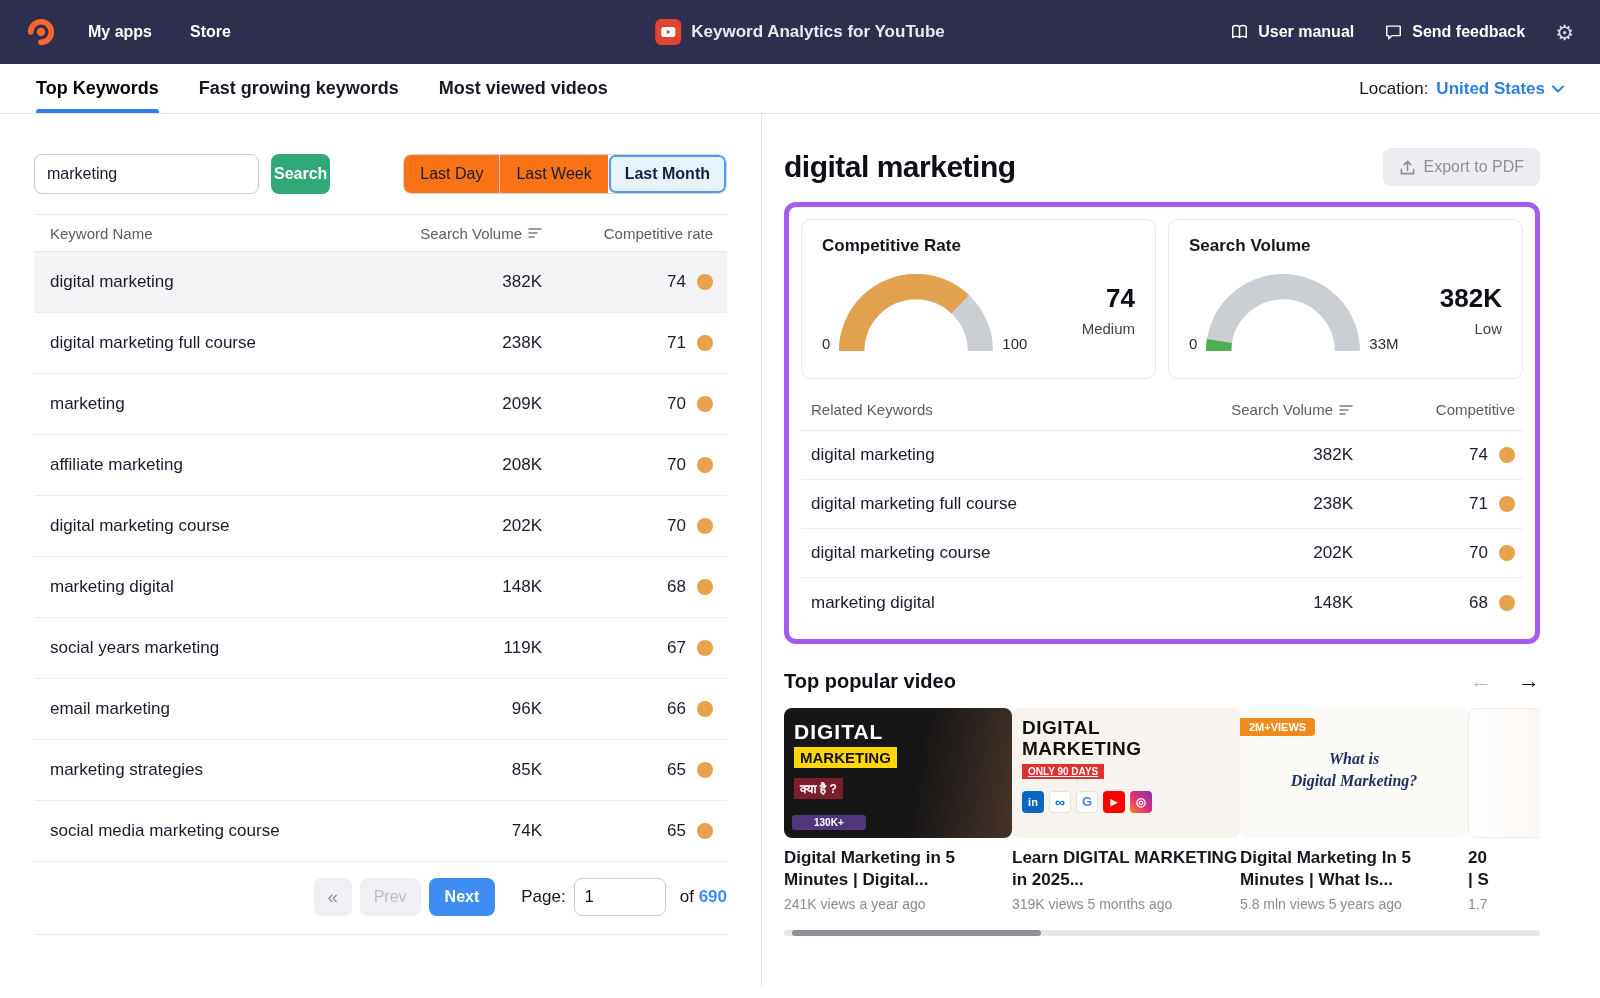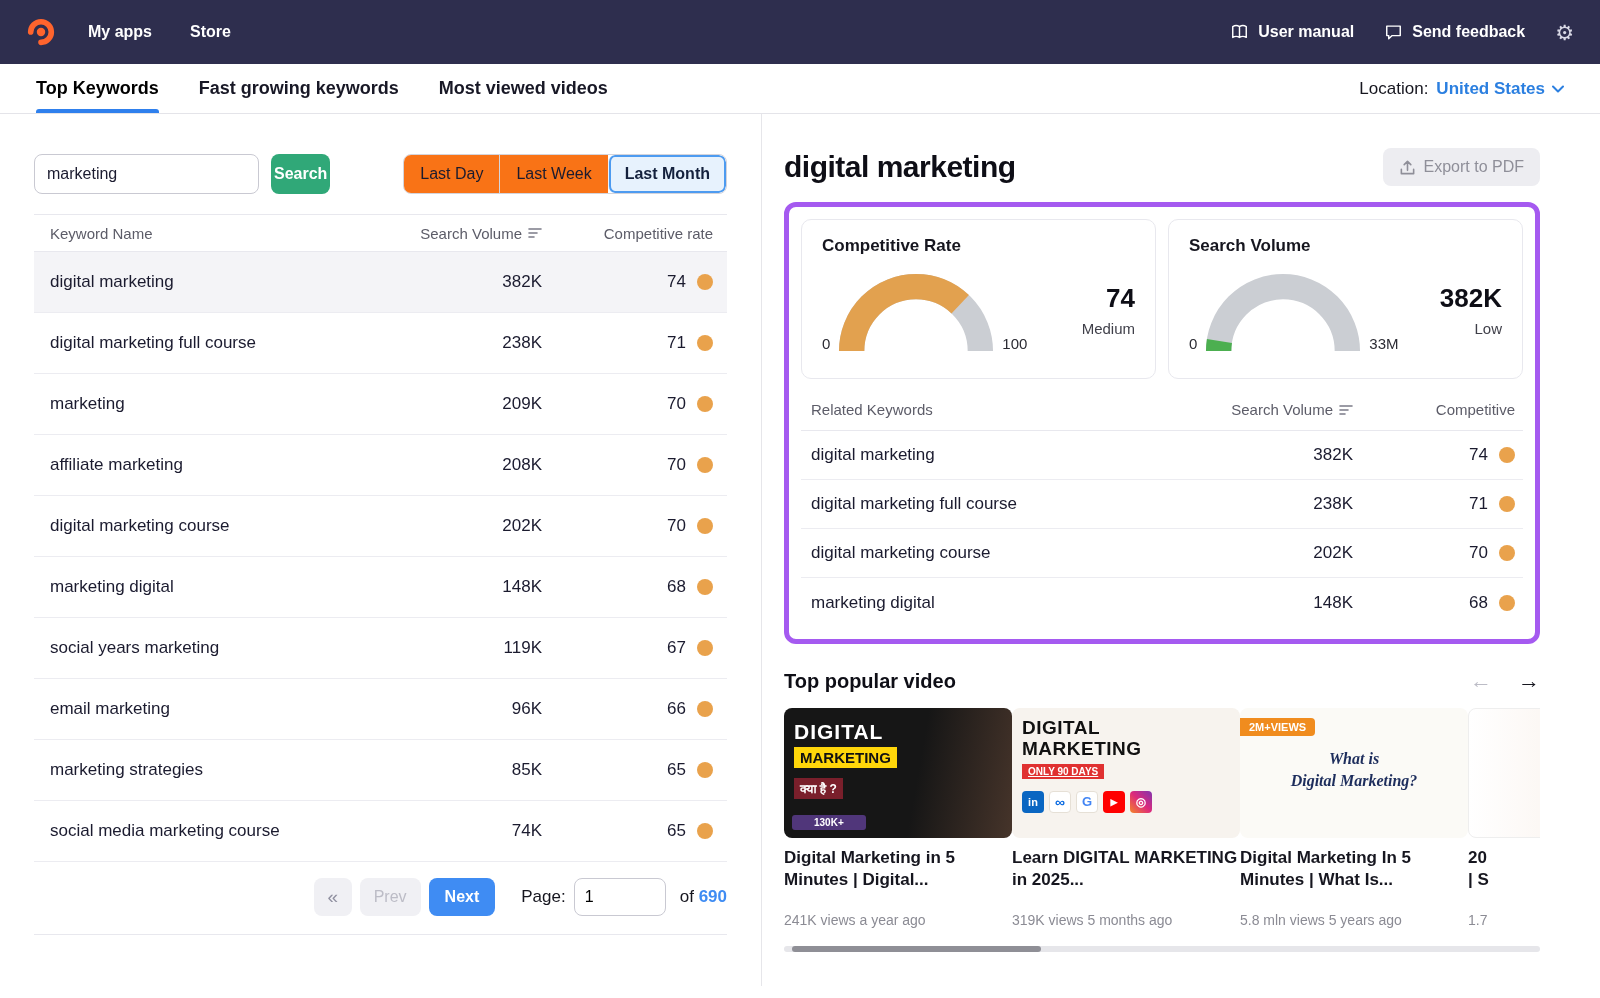--- a/index.html
+++ b/index.html
@@ -88,21 +88,21 @@
   
   .videos-head { display: flex; align-items: center; margin-top: 24px; }
   .videos-head h2 { font-size: 20px; font-weight: 800; color: #0e0e16; }
   .vid-arrows { margin-left: auto; display: flex; gap: 26px; font-size: 22px; }
   .arrow-back { color: #bcbcc6; cursor: pointer; }
   .arrow-fwd { color: #16161f; cursor: pointer; }
   .video-row { display: flex; margin-top: 14px; overflow: hidden; }
   .video-card { width: 228px; flex-shrink: 0; cursor: pointer; }
   .thumb { height: 130px; border-radius: 8px; overflow: hidden; position: relative; }
   .v-title { font-size: 17px; font-weight: 700; color: #16161f; line-height: 1.3; margin-top: 9px; white-space: pre-line; }
-  .v-meta { font-size: 14px; color: #8b8b94; margin-top: 21px; }
+  .v-meta { font-size: 14px; color: #8b8b94; margin-top: 5px; }
 
   .thumb1 { background: linear-gradient(100deg, #161616 58%, #46342a 100%); padding: 12px 10px; }
   .th1-l1 { color: #fff; font-size: 21px; font-weight: 900; letter-spacing: 1px; }
   .th1-l2 { display: inline-block; background: #ffd60a; color: #111; font-size: 15px; font-weight: 900; padding: 2px 6px; margin-top: 3px; }
   .th1-l3 { display: inline-block; background: #7a1f2b; color: #fff; font-size: 12px; font-weight: 600; padding: 2px 6px; margin-top: 10px; }
   .th1-badge { position: absolute; left: 8px; bottom: 8px; background: rgba(90,60,140,.85); color: #fff; font-size: 10px; font-weight: 700; padding: 2px 22px; border-radius: 3px; }
 
   .thumb2 { background: #f7f3ee; padding: 10px; }
   .th2-l1, .th2-l2 { font-size: 19px; font-weight: 900; color: #111; letter-spacing: .5px; line-height: 1.1; }
   .th2-badge { display: inline-block; background: #e03131; color: #fff; font-size: 10px; font-weight: 800; padding: 2px 6px; margin-top: 4px; text-decoration: underline; }
@@ -130,20 +130,29 @@
   <div class="logo">
     <svg width="30" height="30" viewBox="0 0 32 32">
       <path d="M5 16a11 11 0 1 1 11 11" stroke="#ff642d" stroke-width="6" fill="none" stroke-linecap="round"></path>
       <circle cx="16" cy="16" r="4.5" fill="#ff642d"></circle>
     </svg>
   </div>
   <nav class="topnav">
     <span class="item">My apps</span>
     <span class="item">Store</span>
   </nav>
+  <div class="app-center">
+    <span class="app-icon">
+      <svg width="16" height="16" viewBox="0 0 16 16">
+          <rect x="1" y="3" width="14" height="10" rx="2.5" fill="#fff"></rect>
+          <path d="M6.6 5.8 10.4 8l-3.8 2.2z" fill="#e2452f"></path>
+        </svg>
+    </span>
+    <span class="app-title">Keyword Analytics for YouTube</span>
+  </div>
   <div class="top-right">
     <span class="top-link">
       <svg width="19" height="18" viewBox="0 0 20 20">
         <path d="M2.5 4c2.3-1.4 5.2-1.4 7.5 0v12c-2.3-1.4-5.2-1.4-7.5 0zM10 4c2.3-1.4 5.2-1.4 7.5 0v12c-2.3-1.4-5.2-1.4-7.5 0z" fill="none" stroke="#fff" stroke-width="1.6" stroke-linejoin="round"></path>
       </svg>
       <span>User manual</span>
     </span>
     <span class="top-link">
       <svg width="19" height="18" viewBox="0 0 20 20">
         <path d="M2.5 3.5h15v10.5h-9l-3.8 3.6v-3.6H2.5z" fill="none" stroke="#fff" stroke-width="1.6" stroke-linejoin="round"></path>

